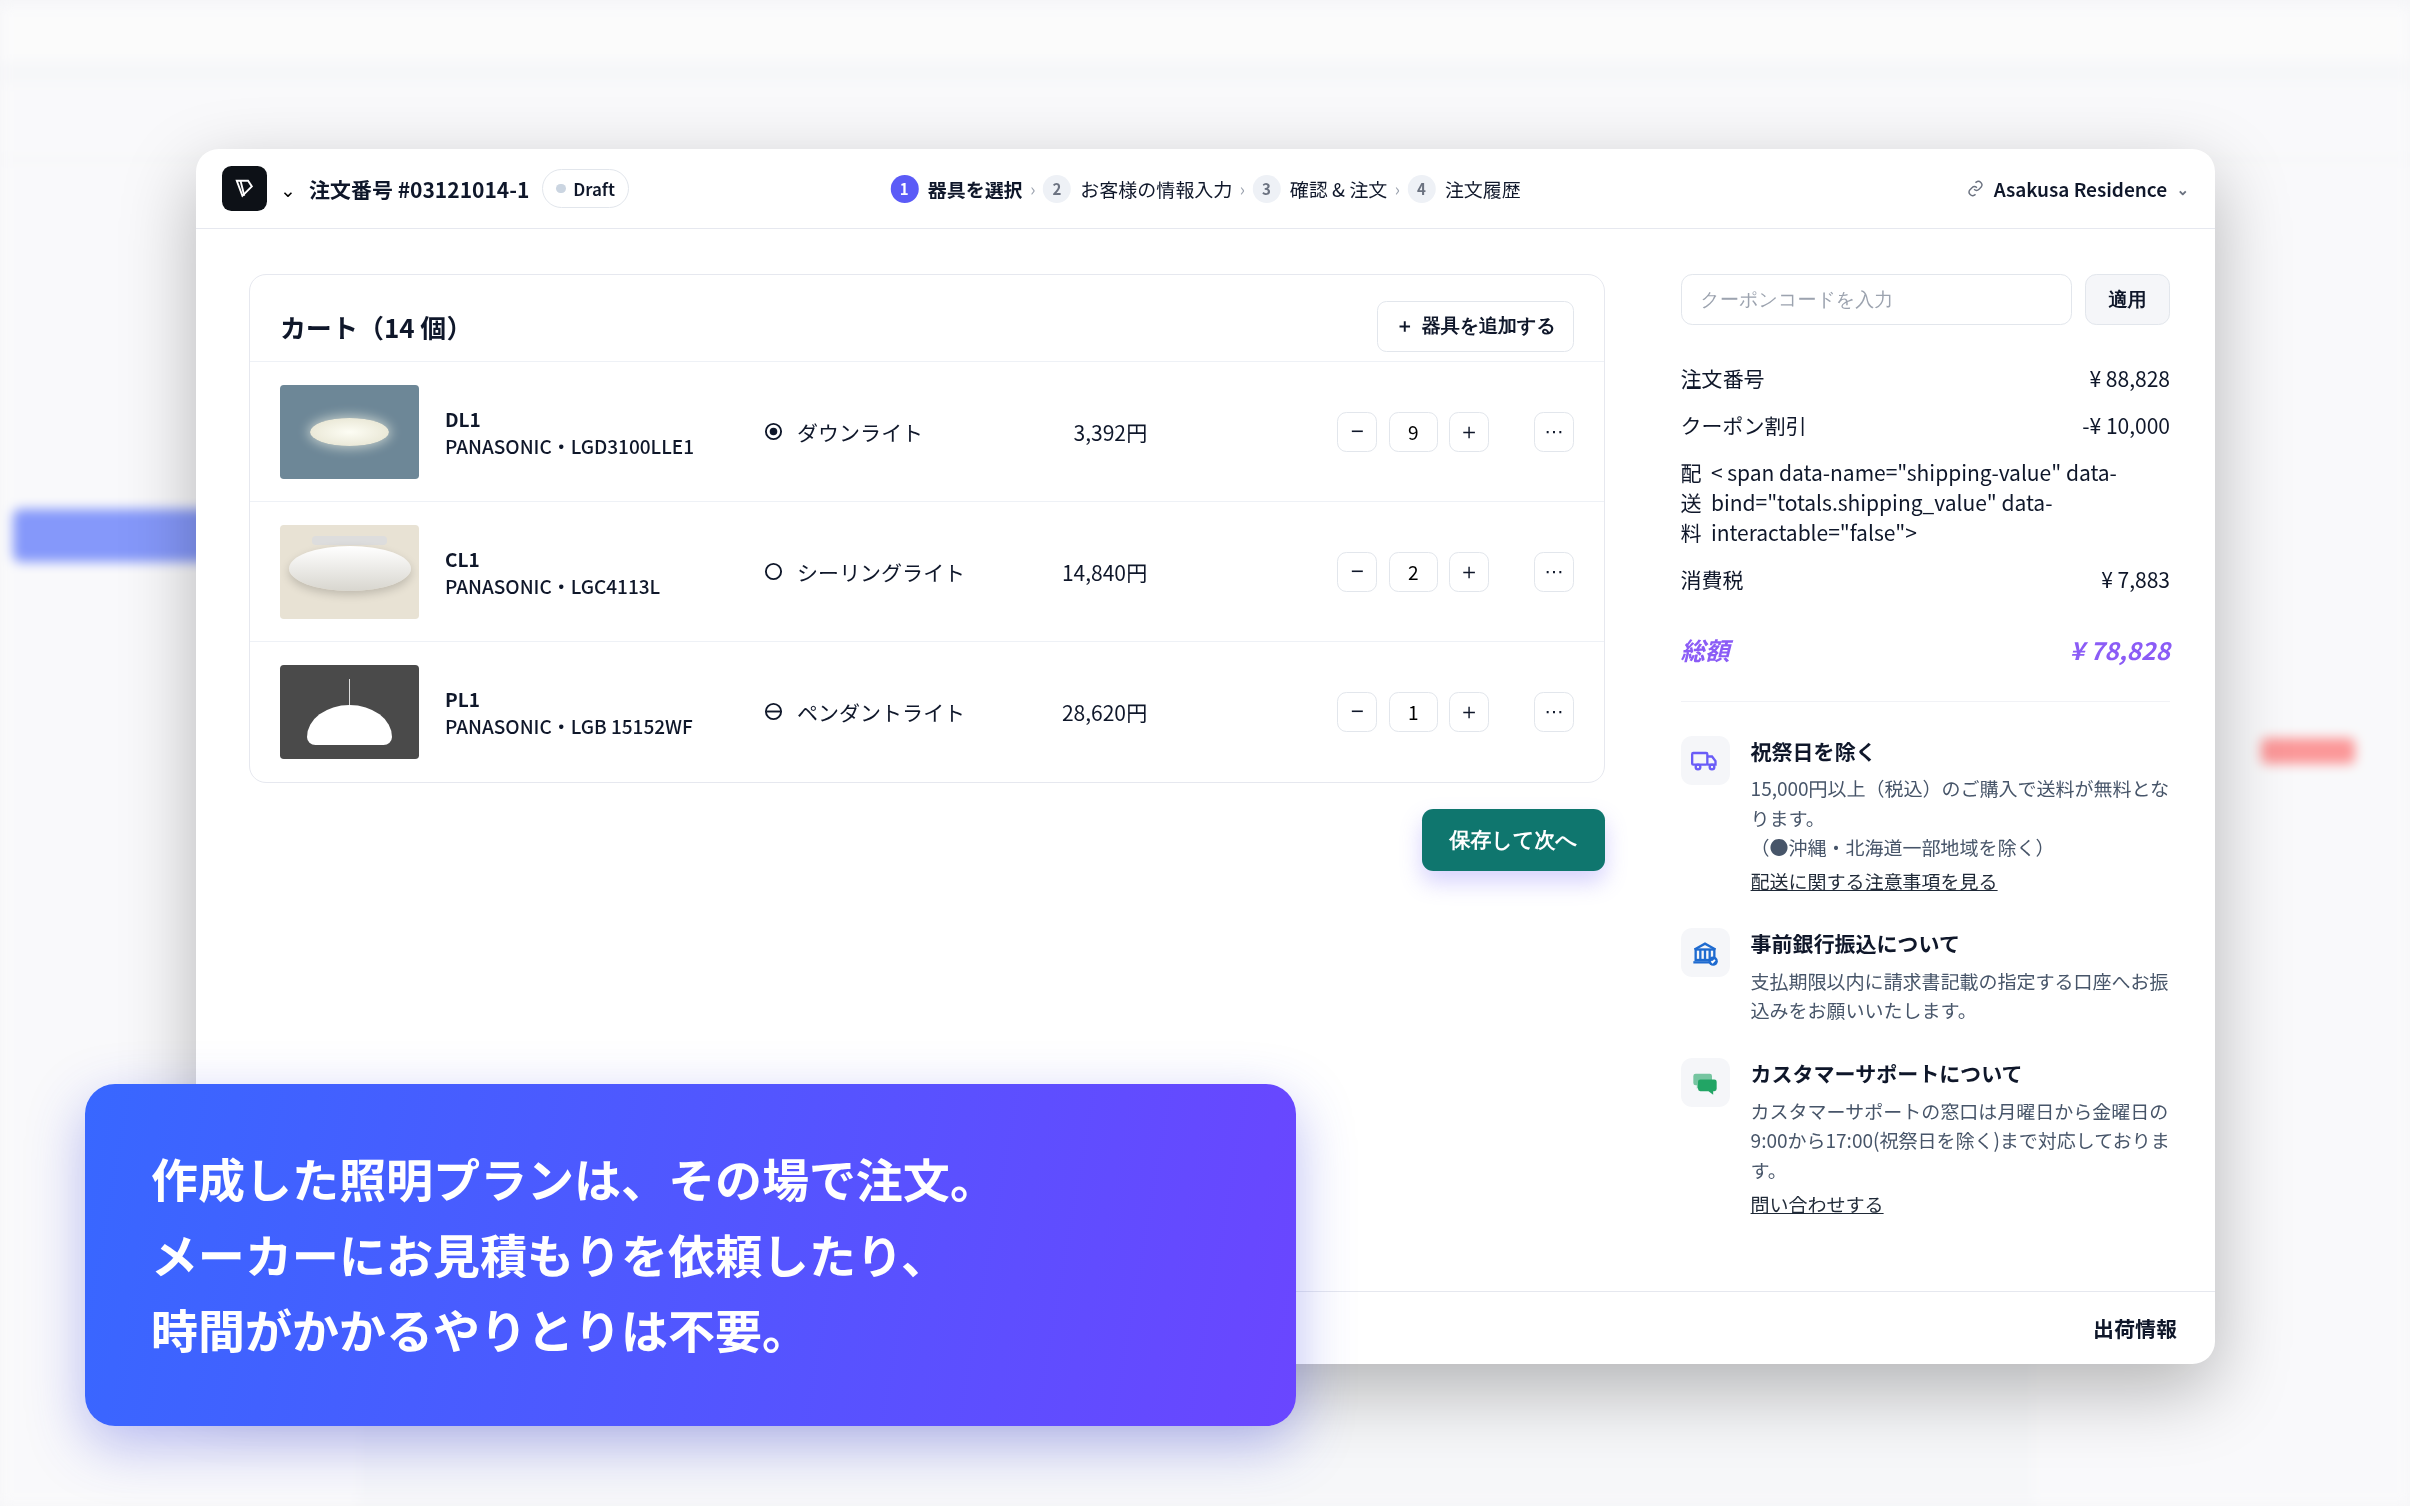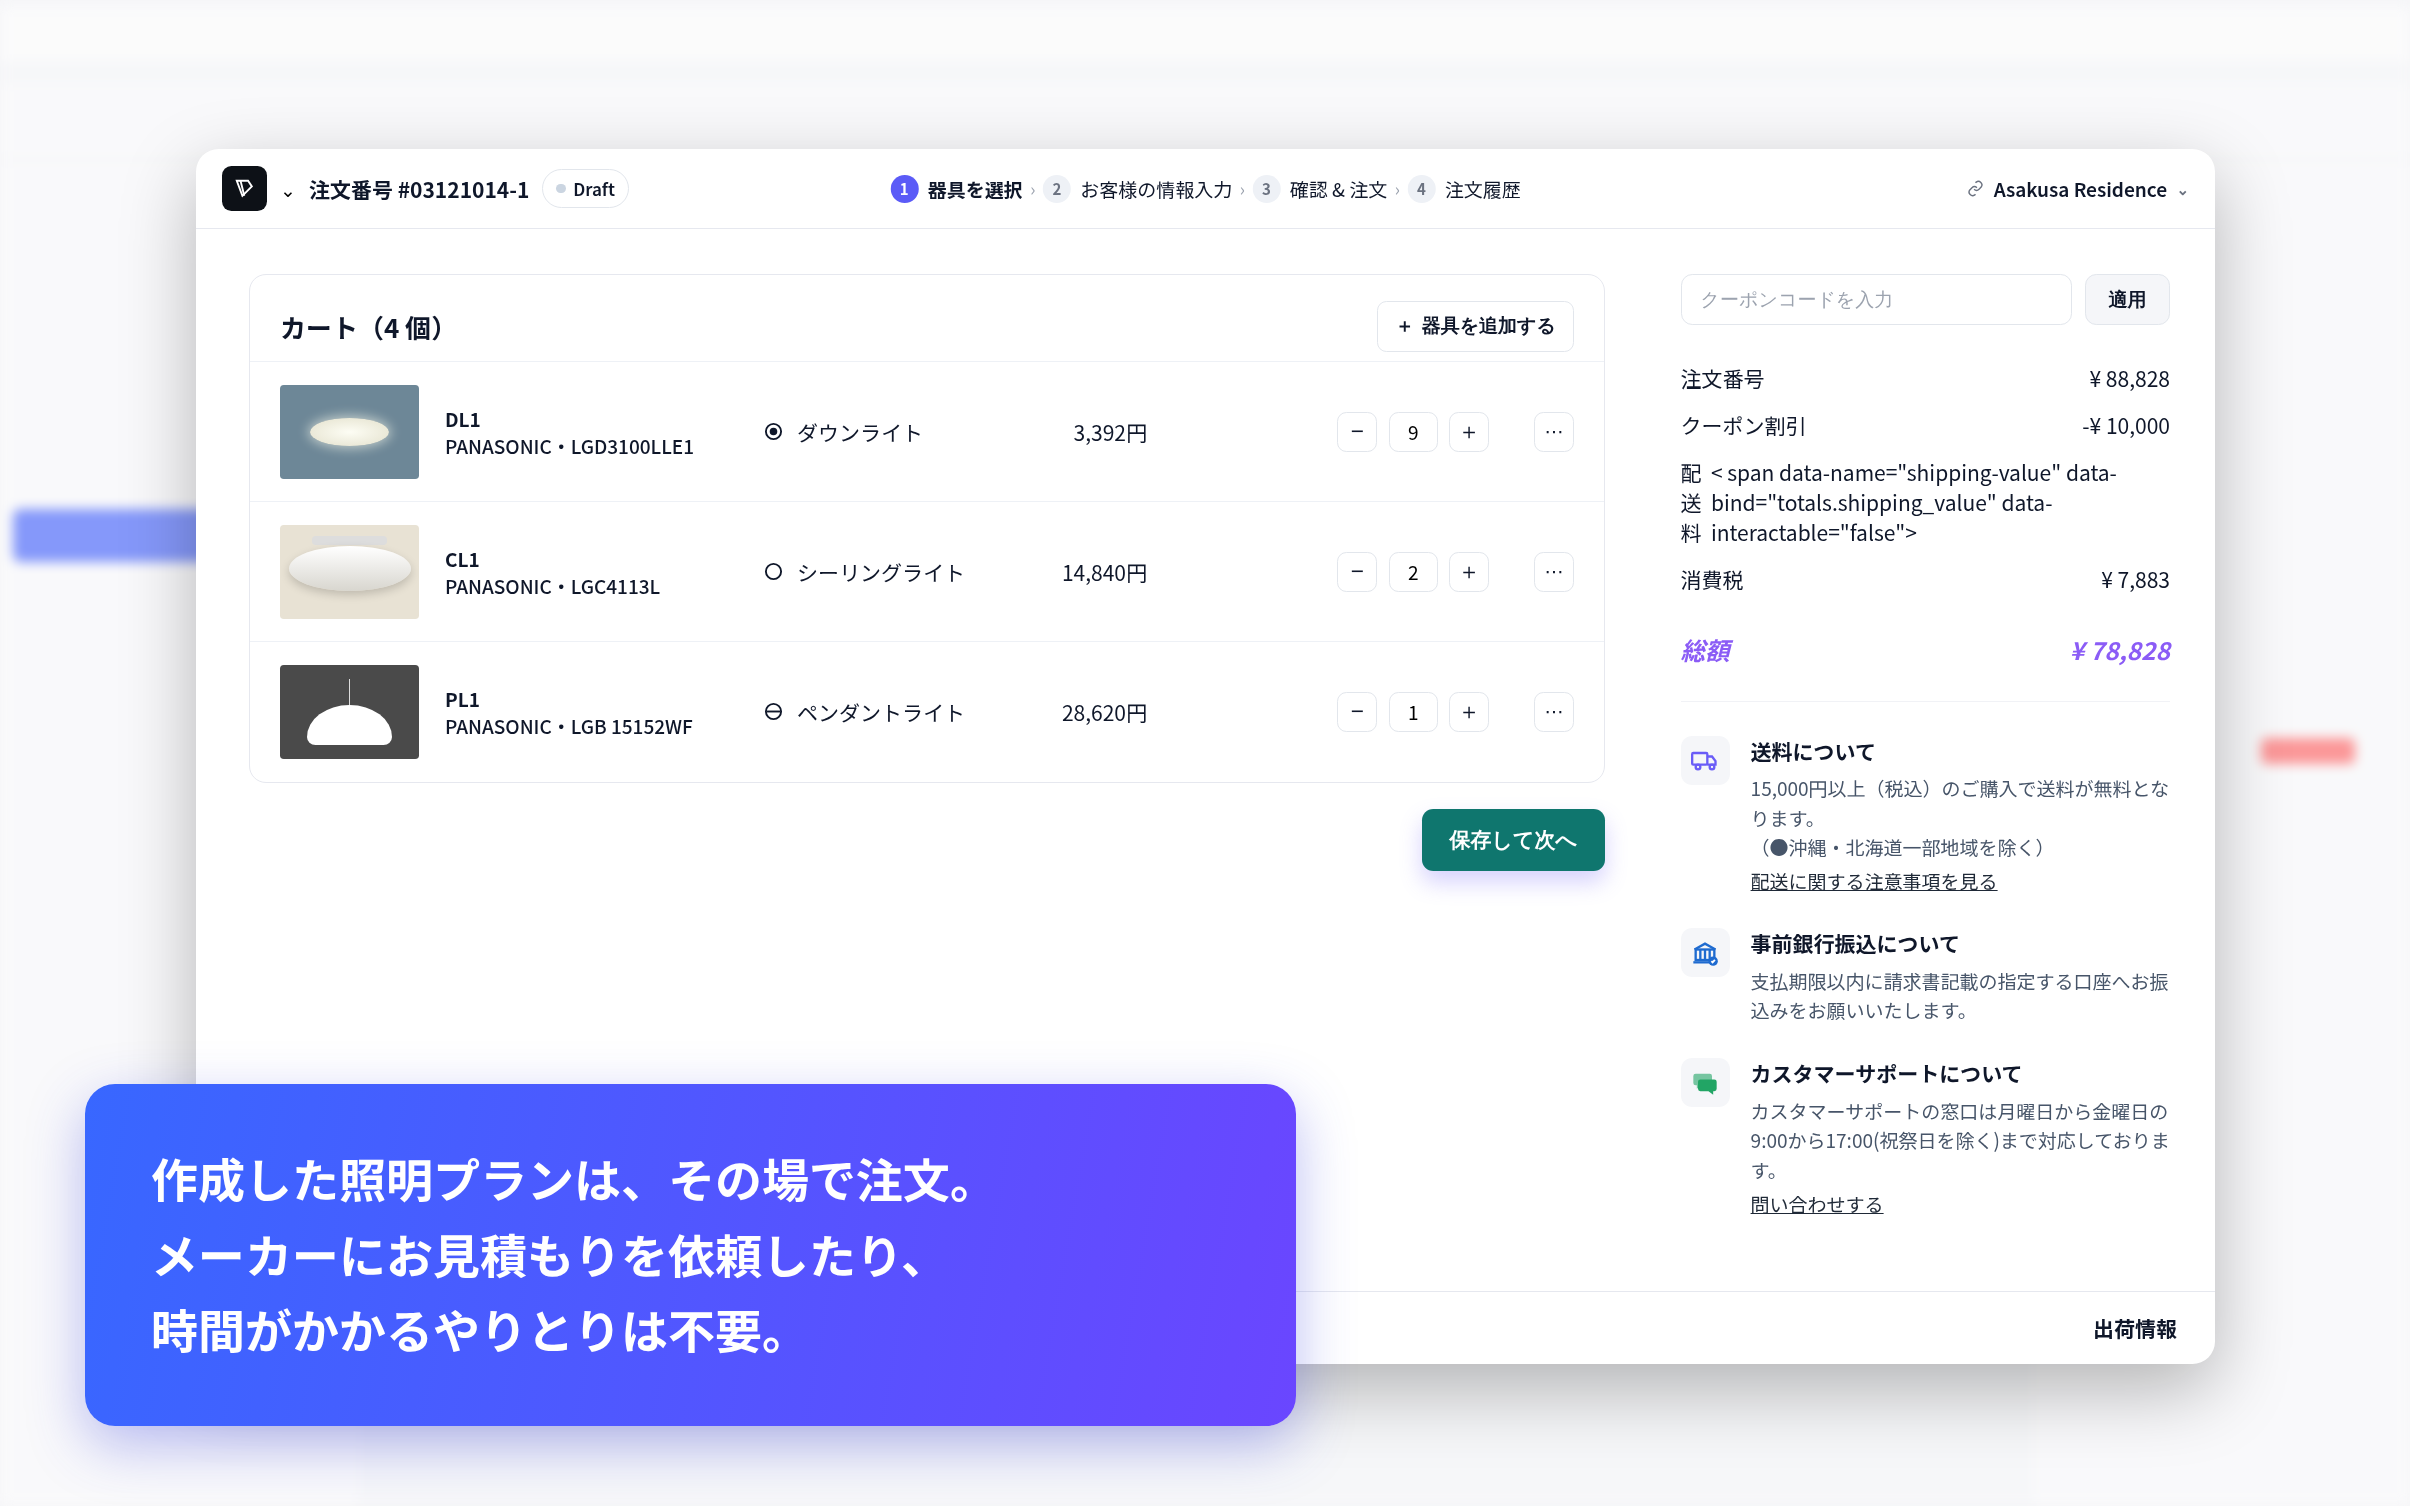--- a/index.html
+++ b/index.html
@@ -475,21 +475,21 @@
       <span>Asakusa Residence</span>
       <span style="font-size:15px;color:#6b7280">⌄</span>
     </div>
   </div>
 
   <div class="modal-body">
 
     <div class="left-pane">
       <div class="cart-card">
         <div class="cart-header">
-          <div class="cart-title">カート（4 個）</div>
+          <div class="cart-title">カート（14 個）</div>
           <button class="add-btn">
             <span>＋</span>
             <span>器具を追加する</span>
           </button>
         </div>
 
         <div class="cart-rows">
 
           <div class="cart-row">
             <div class="thumb downlight">
@@ -611,21 +611,21 @@
       <div class="info-block">
         <div class="info-icon truck">
           <svg width="28" height="28" viewBox="0 0 24 24" fill="none" stroke="currentColor" stroke-width="2">
               <rect x="1" y="6" width="13" height="10" rx="1"></rect>
               <path d="M14 9h4l3 4v3h-7"></path>
               <circle cx="6" cy="18" r="2"></circle>
               <circle cx="18" cy="18" r="2"></circle>
             </svg>
         </div>
         <div class="info-text">
-          <div class="info-title">送料について</div>
+          <div class="info-title">祝祭日を除く</div>
           <div class="info-body">15,000円以上（税込）のご購入で送料が無料となります。</div>
           <div class="info-note">（●沖縄・北海道一部地域を除く）</div>
           <a class="info-link">配送に関する注意事項を見る</a>
         </div>
       </div>
 
       <div class="info-block">
         <div class="info-icon bank">
           <svg width="28" height="28" viewBox="0 0 24 24" fill="none" stroke="currentColor" stroke-width="2">
               <path d="M3 9l9-5 9 5"></path>

